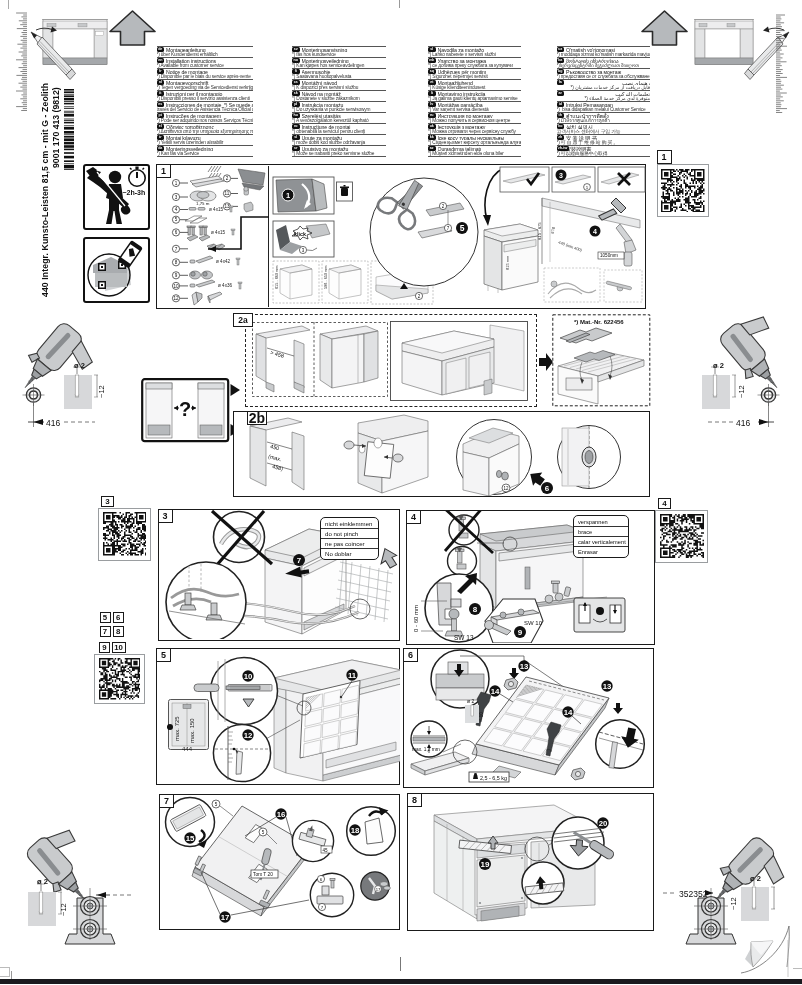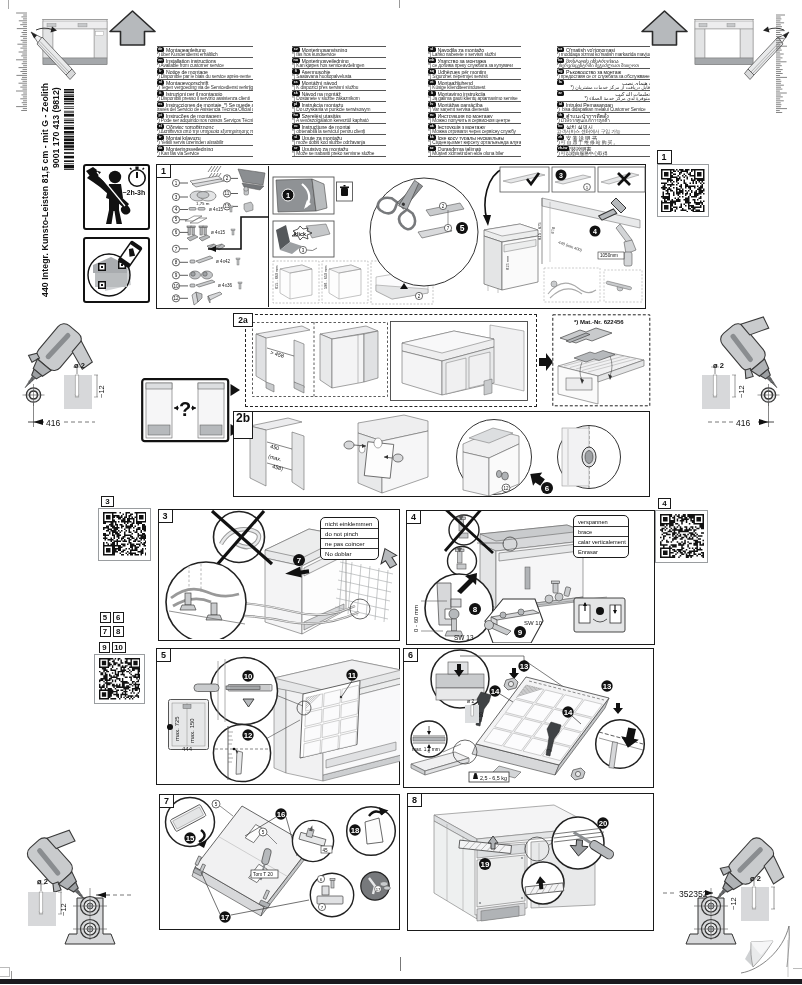--- a/index.html
+++ b/index.html
@@ -863,21 +863,21 @@
 <g stroke="#333" stroke-width="0.5" fill="none">
 <path d="M30,48 q-4,10 0,18"></path>
       <path d="M58,42 q4,10 0,20"></path>
 </g>
 <polygon points="28,64 32,66 30,70" fill="#333"></polygon>
     <polygon points="56,60 60,62 58,66" fill="#333"></polygon>
 </svg>
 
 <div class="panel" style="left:233px;top:411px;width:417px;height:86px"></div>
 
-<div class="plab" style="left:233px;top:411px;width:20px;height:28px;font-size:12px;line-height:13px">2b</div>
+<div class="plab" style="left:247px;top:411px;width:20px;height:14px;font-size:14px;line-height:13px">2b</div>
 
 <svg class="a" style="left:248px;top:416px" width="70" height="78" viewBox="0 0 70 78">
 <polygon points="2,10 40,2 54,6 18,14" fill="#ececee" stroke="#666" stroke-width="0.6"></polygon>
 <polygon points="2,10 18,14 18,70 2,62" fill="#e4e5e6" stroke="#666" stroke-width="0.6"></polygon>
 <polygon points="44,16 56,20 56,74 44,66" fill="#e4e5e6" stroke="#666" stroke-width="0.6"></polygon>
 <g font-size="5.4px" fill="#111" font-family="Liberation Sans,sans-serif">
 <text x="22" y="32" transform="rotate(14 22,32)">450</text>
 <text x="20" y="42" transform="rotate(14 20,42)">(max.</text>
 <text x="24" y="52" transform="rotate(14 24,52)">458)</text>
 </g>

